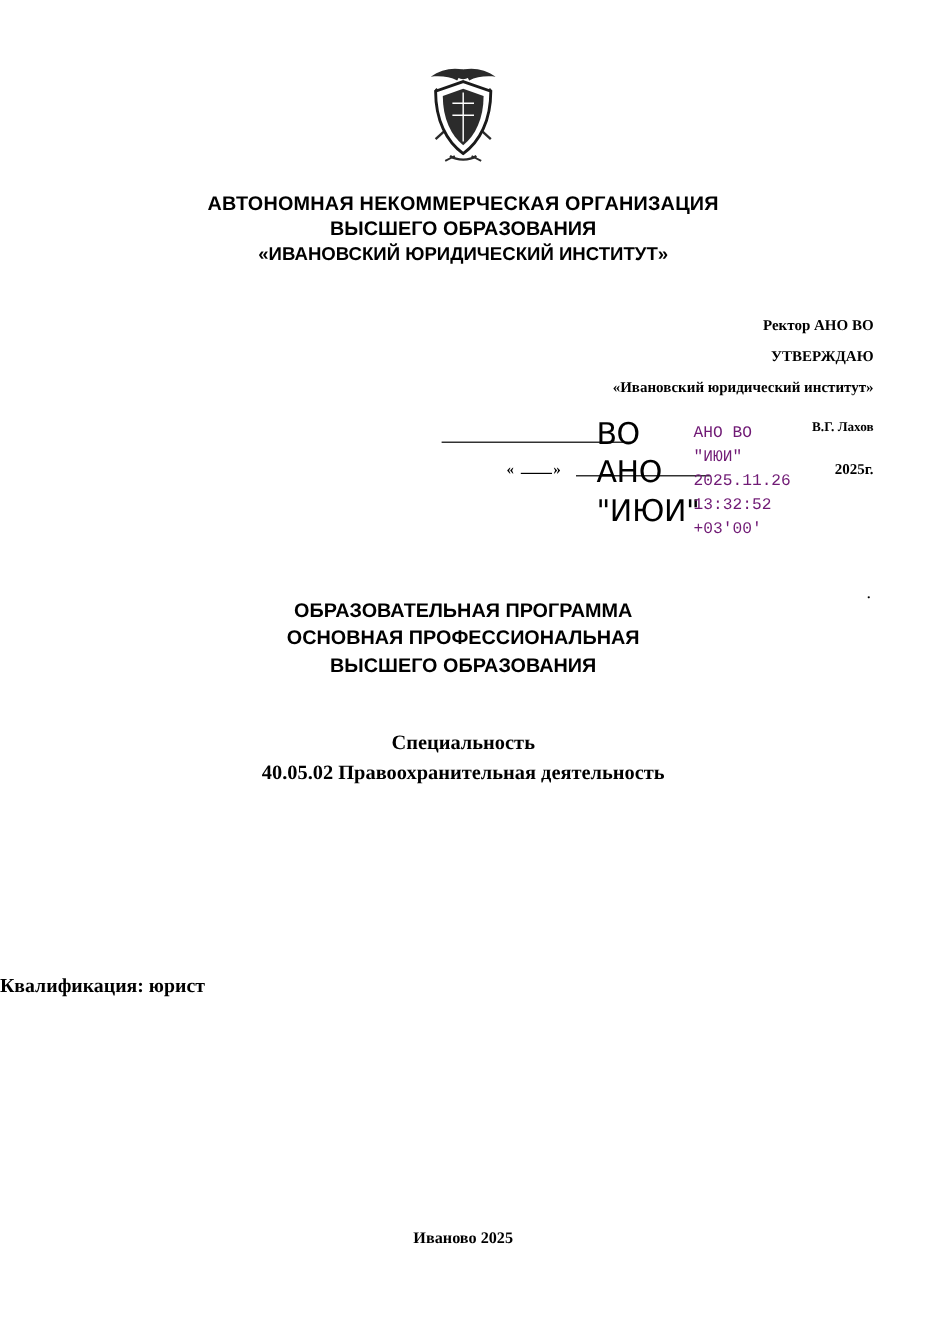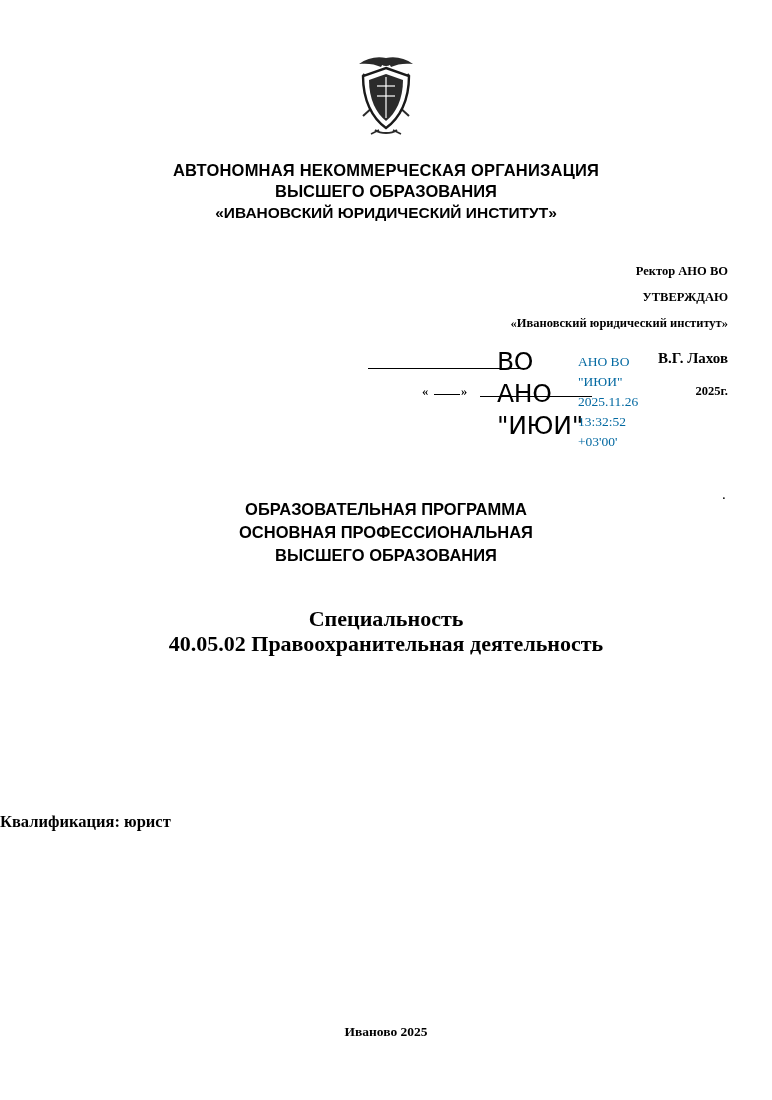--- a/index.html
+++ b/index.html
@@ -86,21 +86,21 @@
     top: 19px;
     width: 160px;
     border-bottom: 1.4px solid #000;
   }
   .sig-name {
     position: absolute;
     right: 0px;
     top: 1px;
     font-family: "Liberation Serif", serif;
     font-weight: bold;
-    font-size: 15px;
+    font-size: 11px;
     white-space: nowrap;
   }
   .date-row {
     position: absolute;
     top: 382px;
     right: 44px;
     width: 360px;
     height: 26px;
     font-family: "Liberation Serif", serif;
     font-weight: bold;
@@ -147,24 +147,24 @@
     font-size: 25px;
     line-height: 32px;
     color: #000;
     letter-spacing: -0.3px;
   }
   .sig-stamp-small {
     position: absolute;
     left: 578px;
     top: 352px;
     width: 120px;
-    font-family: Liberation Serif, serif;
+    font-family: Liberation Mono, monospace;
     font-size: 13.5px;
     line-height: 20px;
-    color: #0369a1;
+    color: #701a75;
   }
   .stamp-dot {
     position: absolute;
     left: 722px;
     top: 486px;
     font-size: 15px;
     font-family: "Liberation Serif", serif;
   }
 
   
@@ -182,21 +182,21 @@
 
   
   .spec-block {
     position: absolute;
     top: 606px;
     left: 0;
     width: 772px;
     text-align: center;
     font-family: "Liberation Serif", serif;
     font-weight: bold;
-    font-size: 22px;
+    font-size: 17px;
     line-height: 25px;
   }
 
   .specialization {
     position: absolute;
     top: 730px;
     left: 0;
     width: 772px;
     text-align: center;
     font-family: "Liberation Serif", serif;

